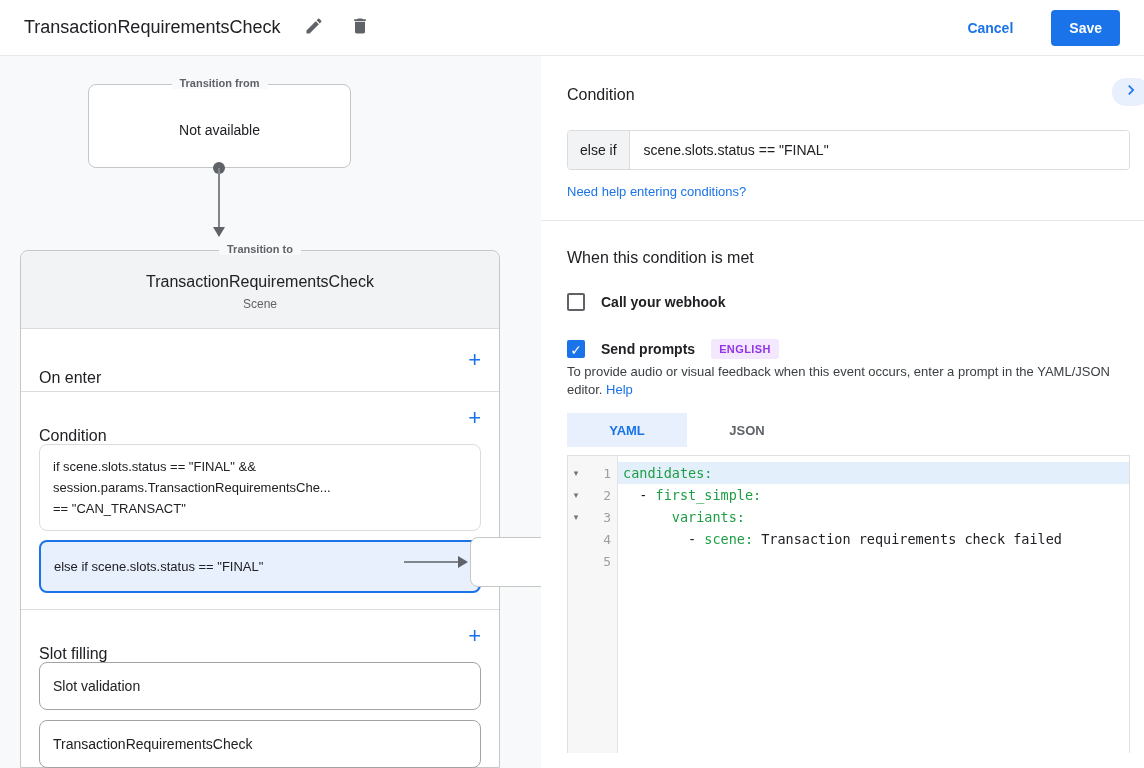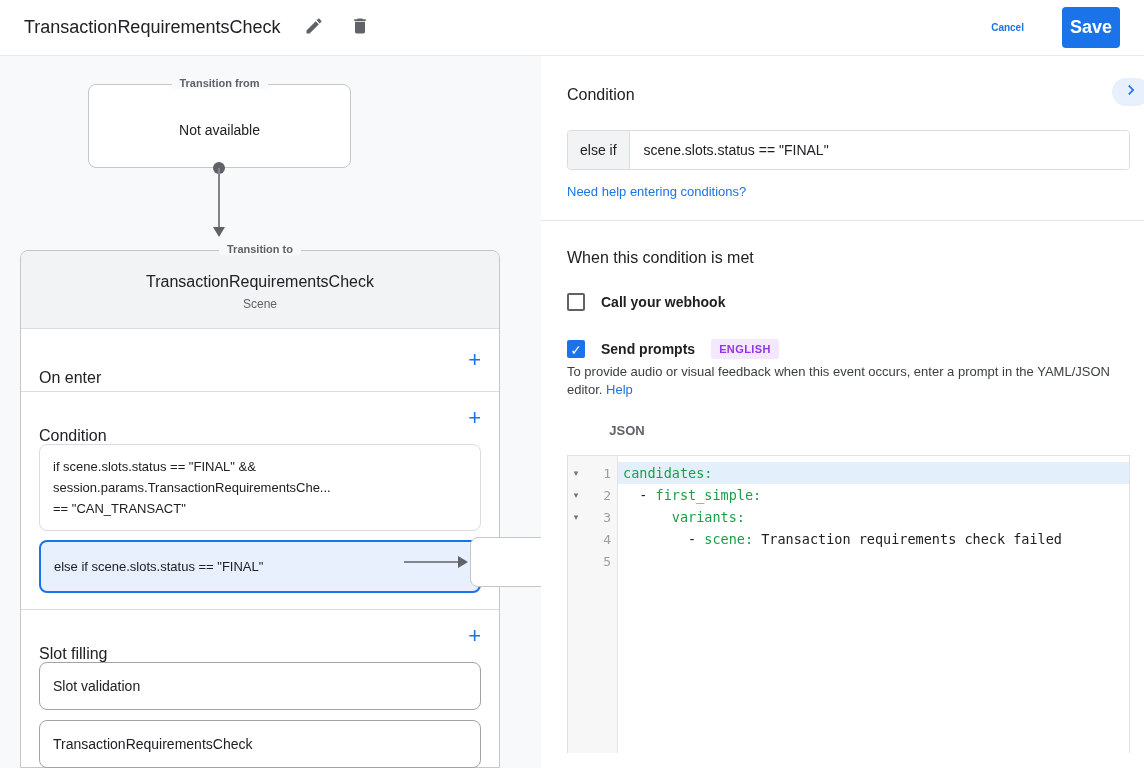--- a/index.html
+++ b/index.html
@@ -7,23 +7,23 @@
               font-family:"Liberation Sans", sans-serif; color:#202124; }
   body { position:relative; }
 
   
   .appbar { position:absolute; top:0; left:0; width:1144px; height:56px; background:#fff;
             border-bottom:1px solid #e8eaed; display:flex; align-items:center; padding:0 24px; z-index:20; }
   .appbar-title { font-size:18px; color:#202124; }
   .icon-btn { margin-left:22px; width:24px; height:24px; display:flex; align-items:center; justify-content:center; cursor:pointer; }
   .icon-btn svg { fill:#5f6368; }
   .appbar-spacer { flex:1; }
-  .cancel-btn { color:#1a73e8; font-size:10px; font-weight:bold; margin-right:38px; cursor:pointer; }
-  .save-btn { background:#1a73e8; color:#fff; font-size:18px; font-weight:bold; border:none;
-              border-radius:4px; padding:10px 8px; cursor:pointer; }
+  .cancel-btn { color:#1a73e8; font-size:14px; font-weight:bold; margin-right:38px; cursor:pointer; }
+  .save-btn { background:#1a73e8; color:#fff; font-size:14px; font-weight:bold; border:none;
+              border-radius:4px; padding:10px 18px; cursor:pointer; }
 
   
   .canvas { position:absolute; top:56px; left:0; width:541px; height:712px; background:#f8f9fa; }
   .legend { position:absolute; top:-8px; left:50%; transform:translateX(-50%); background:#f8f9fa;
             padding:0 8px; font-size:11px; color:#5f6368; white-space:nowrap;font-weight:bold; }
   .tfrom-box { position:absolute; left:88px; top:28px; width:263px; height:84px; background:#fff;
                border:1px solid #c4c7c5; border-radius:8px; text-align:center; padding-top:37px; font-size:14px; }
   .vdot { position:absolute; left:213px; top:106px; width:12px; height:12px; border-radius:50%; background:#5f6368; }
   .vline { position:absolute; left:218px; top:112px; width:2px; height:60px; background:#80868b; }
   .varrow { position:absolute; left:213px; top:171px; width:0; height:0;
@@ -222,20 +222,21 @@
     <div class="cb-label">Send prompts</div>
     <div class="lang-badge">ENGLISH</div>
   </div>
 
   <div class="desc">
     <span>To provide audio or visual feedback when this event occurs, enter a prompt in the YAML/JSON editor.</span>
     <span class="desc-link">Help</span>
   </div>
 
   <div class="tabs">
+    <div class="tab active">YAML</div>
     <div class="tab">JSON</div>
   </div>
 
   <div class="editor">
     <div class="gutter-bg"></div>
     <div class="ed-lines">
       <div class="ed-row hl">
         <div class="ed-gutter">
           <span class="ed-fold">▾</span>
           <span class="ed-num">1</span>

